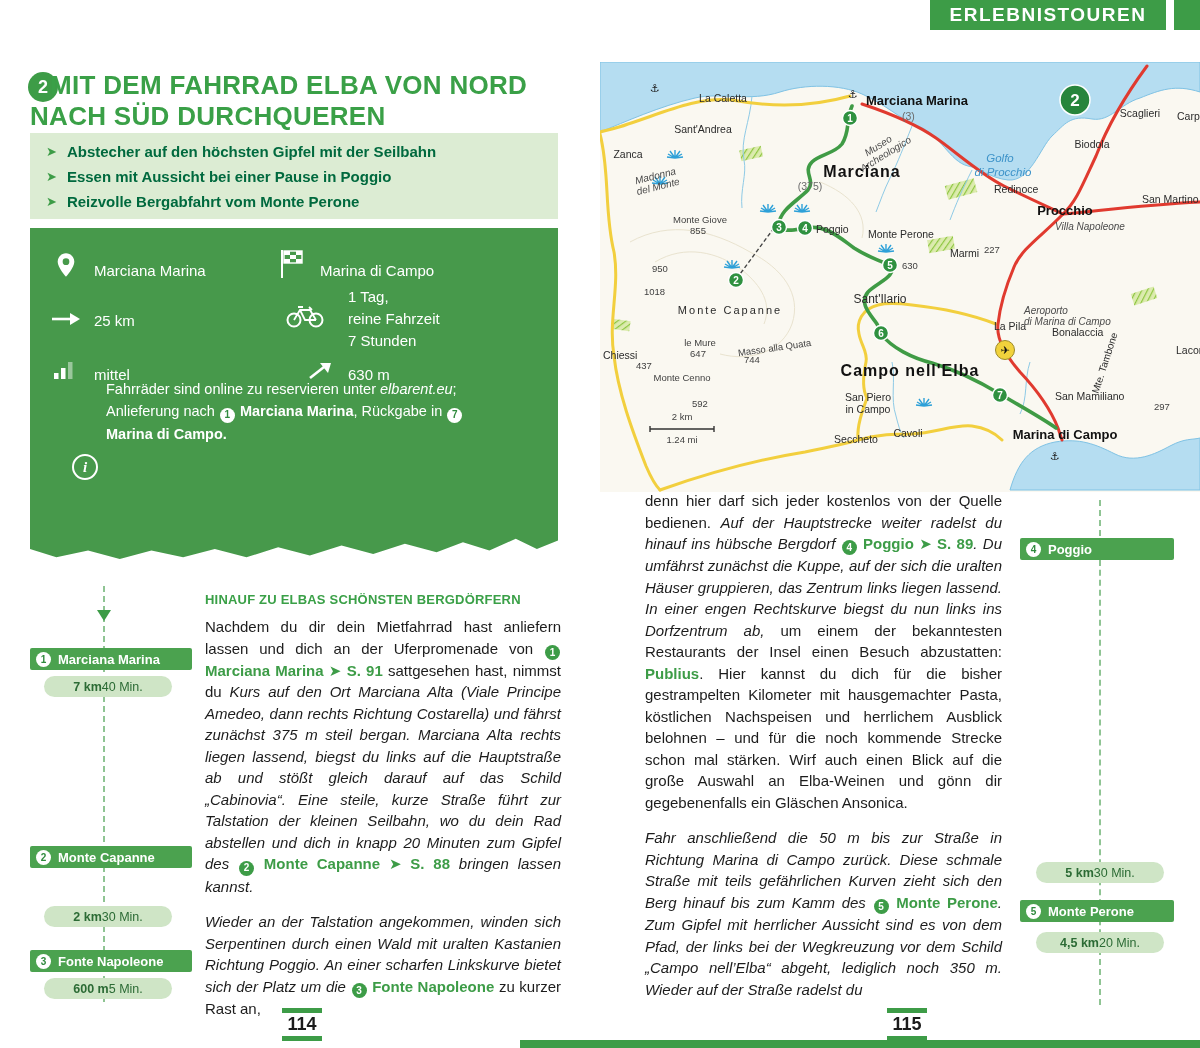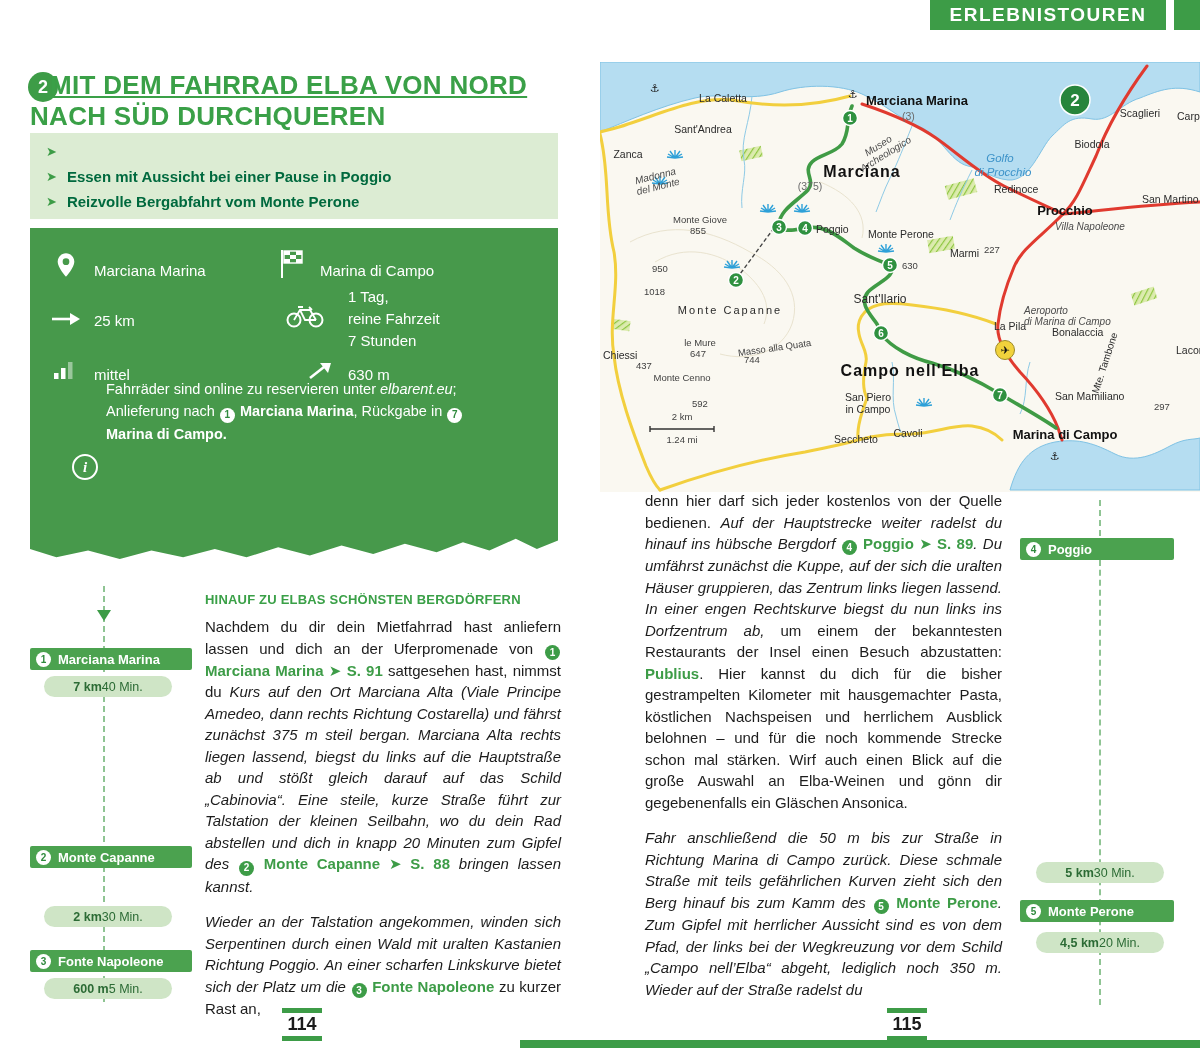--- a/index.html
+++ b/index.html
@@ -11,21 +11,21 @@
     color:#fff;display:flex;align-items:center;justify-content:center;font-weight:bold;
     font-size:19px;letter-spacing:1.5px;}
   .header-tab{position:absolute;top:0;left:1174px;width:26px;height:30px;background:#3d9c47;}
 
   
   .tour-badge{position:absolute;left:28px;top:72px;width:30px;height:30px;border-radius:50%;
     background:#3d9c47;color:#fff;font-weight:bold;font-size:18px;display:flex;
     align-items:center;justify-content:center;}
   .title{position:absolute;left:30px;top:70px;width:520px;color:#3aa047;font-weight:bold;
     font-size:26px;line-height:31px;letter-spacing:.3px;}
-  .title .l1{padding-left:20px;text-decoration:underline;}
+  .title .l1{padding-left:20px;}
 
   
   .hl-box{position:absolute;left:30px;top:133px;width:528px;height:86px;background:#dcecd3;}
   .hl-row{display:flex;align-items:center;gap:10px;height:25px;margin-left:16px;}
   .hl-row:first-child{margin-top:6px;}
   .hl-arrow{color:#3d9c47;font-size:13px;font-family:"DejaVu Sans",sans-serif;}
   .hl-text{color:#00693e;font-weight:bold;font-size:15px;}
 
   
   .facts{position:absolute;left:30px;top:228px;width:528px;height:336px;background:#47994b;color:#fff;
@@ -97,20 +97,21 @@
 
   <div class="tour-badge">2</div>
   <div class="title">
     <div class="l1">MIT DEM FAHRRAD ELBA VON NORD</div>
     <div class="l2">NACH SÜD DURCHQUEREN</div>
   </div>
 
   <div class="hl-box">
     <div class="hl-row">
       <span class="hl-arrow">➤</span>
+      <span class="hl-text">Abstecher auf den höchsten Gipfel mit der Seilbahn</span>
     </div>
     <div class="hl-row">
       <span class="hl-arrow">➤</span>
       <span class="hl-text">Essen mit Aussicht bei einer Pause in Poggio</span>
     </div>
     <div class="hl-row">
       <span class="hl-arrow">➤</span>
       <span class="hl-text">Reizvolle Bergabfahrt vom Monte Perone</span>
     </div>
   </div>

